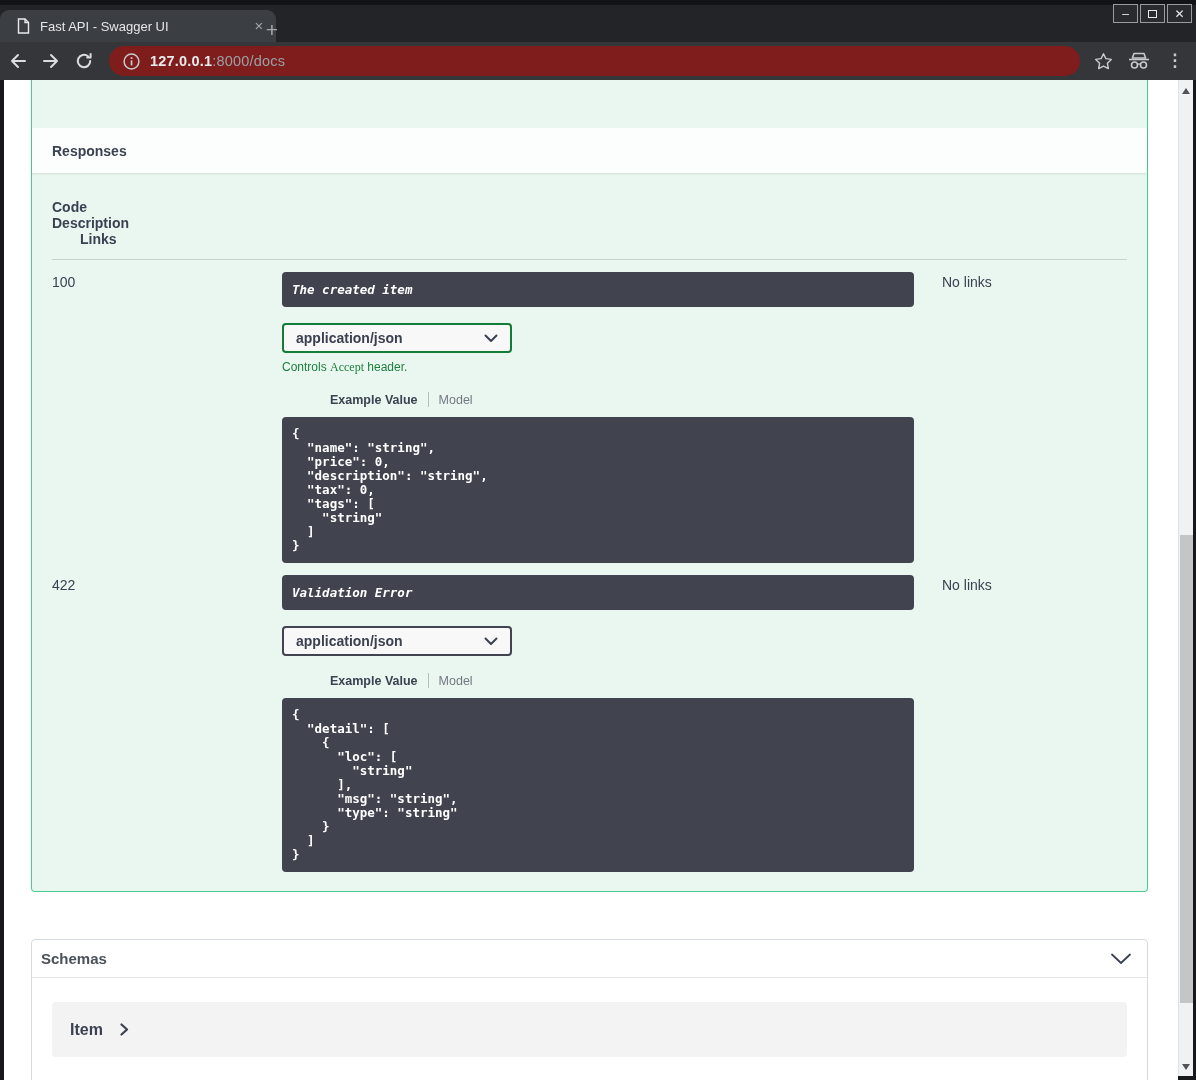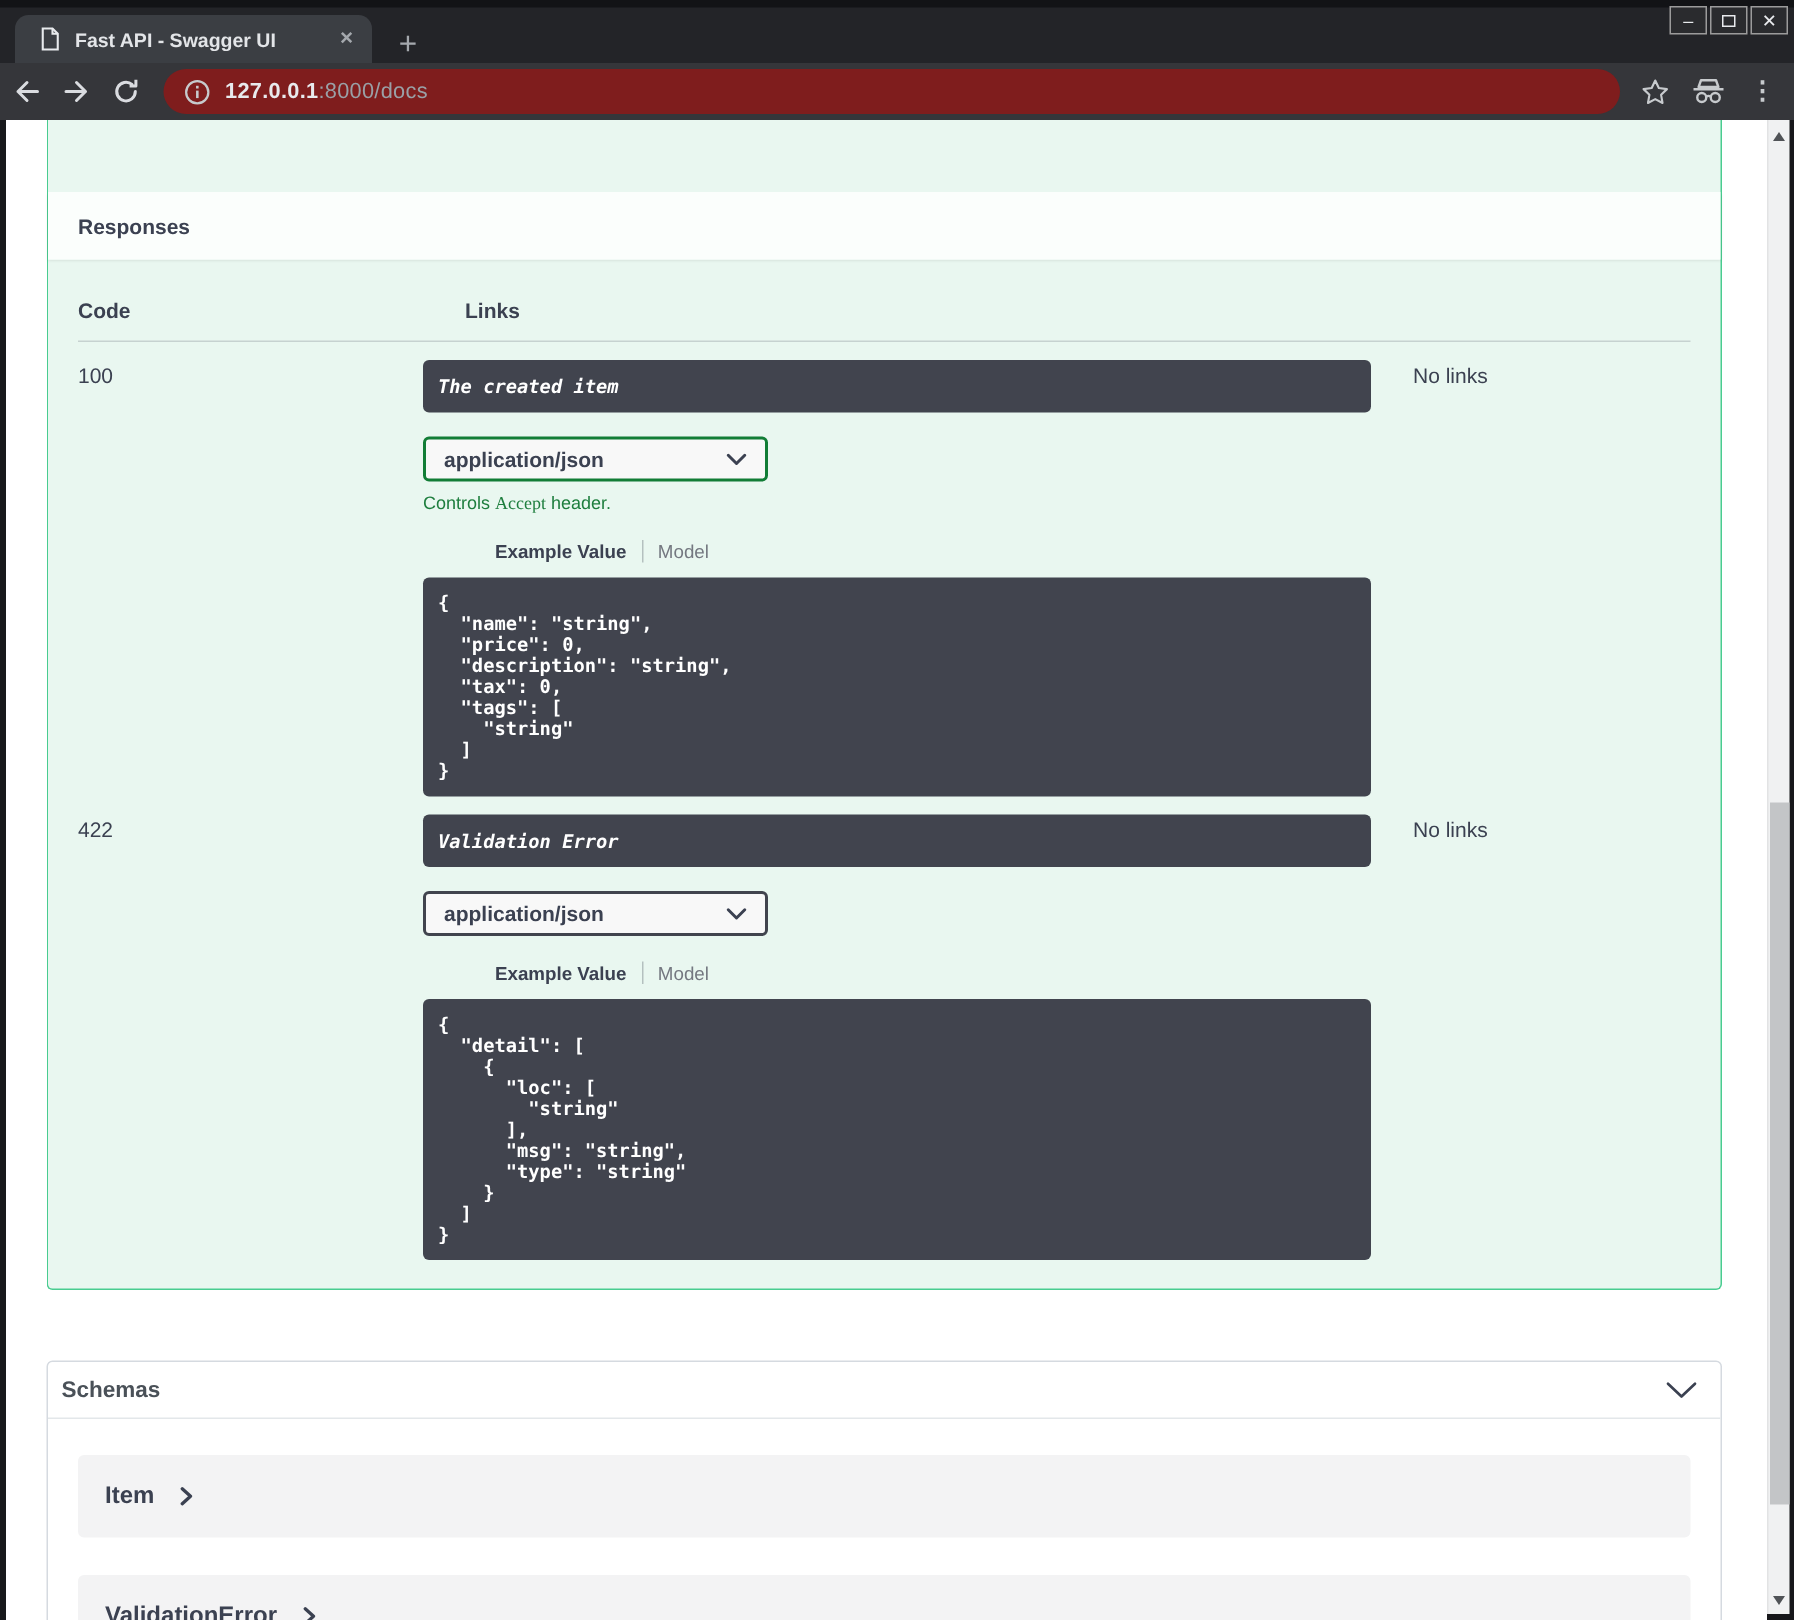--- a/index.html
+++ b/index.html
@@ -3,23 +3,23 @@
 <meta charset="utf-8">
 <style>
   * { margin:0; padding:0; box-sizing:border-box; }
   html,body { width:1196px; height:1080px; overflow:hidden; }
   body { font-family:"Liberation Sans", sans-serif; background:#17181b; position:relative; }
   .mono { font-family:Liberation Serif, serif; }
 
   
   .titlebar { position:absolute; top:0; left:0; width:1196px; height:42px;
               background:#232428; border-top:5px solid #121316; }
-  .tab { position:absolute; left:10px; bottom:0; width:238px; height:32px;
+  .tab { position:absolute; left:0; bottom:0; width:276px; height:32px;
          background:#3b3e43; border-radius:9px 9px 0 0; display:flex; align-items:center;
-         padding:0 8px 0 17px;font-weight:bold; }
+         padding:0 8px 0 17px; }
   .tab-favicon { width:13px; height:16px; flex:0 0 auto; }
   .tab-title { color:#e3e5e8; font-size:13px; margin-left:10px; flex:1;
                white-space:nowrap; overflow:hidden; }
   .tab-close { color:#a4a8ad; font-size:15px; width:18px; height:18px; line-height:17px;
                text-align:center; border-radius:50%; cursor:default; }
   .newtab { position:absolute; left:260px; top:14px; color:#a4a8ad; font-size:21px;
             width:24px; height:24px; line-height:22px; text-align:center; }
   .win-controls { position:absolute; right:4px; top:-1px; display:flex; gap:2px; }
   .win-btn { width:25px; height:19px; border:1px solid #9b9b9b; background:#2a2b2e;
              color:#e8eaed; font-size:12px; display:flex; align-items:center;
@@ -47,21 +47,21 @@
   
   .opblock { margin:0 30px 0 27px; width:1117px; background:#e9f7f0;
              border:1px solid #49cc90; border-top:none; border-radius:0 0 4px 4px;
              padding-bottom:19px; }
   .opblock-spacer { height:48px; }
   .responses-header { height:45px; background:rgba(255,255,255,.8);
                       box-shadow:0 1px 2px rgba(0,0,0,.1); display:flex; align-items:center;
                       padding:0 20px; }
   .responses-header span { font-size:14px; font-weight:bold; color:#3b4151; }
   .responses-table { padding:14px 20px 0 20px; }
-  .thead { display:flex; border-bottom:1px solid rgba(59,65,81,.2); padding:12px 0 12px 0; }
+  .thead { display:flex; border-bottom:1px solid rgba(59,65,81,.2); padding:12px 0 12px 0;flex-direction:column; }
   .th { font-size:14px; font-weight:bold; color:#3b4151; }
   .col-code  { width:230px; flex:0 0 auto; }
   .col-desc  { width:632px; flex:0 0 auto; }
   .col-links { flex:1; padding-left:28px; }
   .trow { display:flex; padding-top:12px; }
   .cell-code { font-size:14px; color:#3b4151; padding-top:2px; }
   .cell-links { font-size:14px; color:#3b4151; padding-top:2px; }
 
   .desc-box { background:#41444e; border-radius:4px; padding:10px; color:#fff;
               font-family:"DejaVu Sans Mono", monospace; font-size:12.5px;
@@ -181,20 +181,21 @@
   <div class="opblock">
     <div class="opblock-spacer"></div>
 
     <div class="responses-header">
       <span>Responses</span>
     </div>
 
     <div class="responses-table">
       <div class="thead">
         <div class="th col-code">Code</div>
+        <div class="th col-desc">Description</div>
         <div class="th col-links">Links</div>
       </div>
 
       <div class="trow row-200">
         <div class="col-code cell-code">100</div>
         <div class="col-desc">
           <div class="desc-box">The created item</div>
           <div class="media-select green">
             <span>application/json</span>
             <svg width="14" height="9" viewBox="0 0 14 9">

